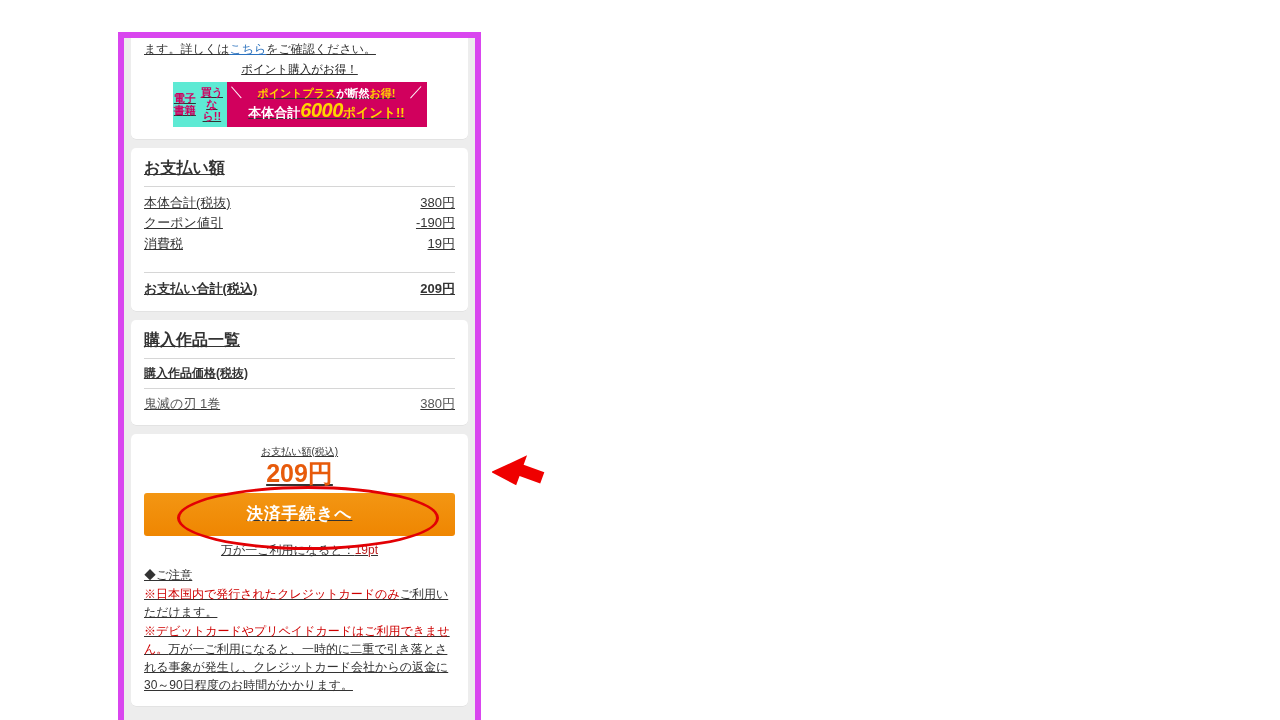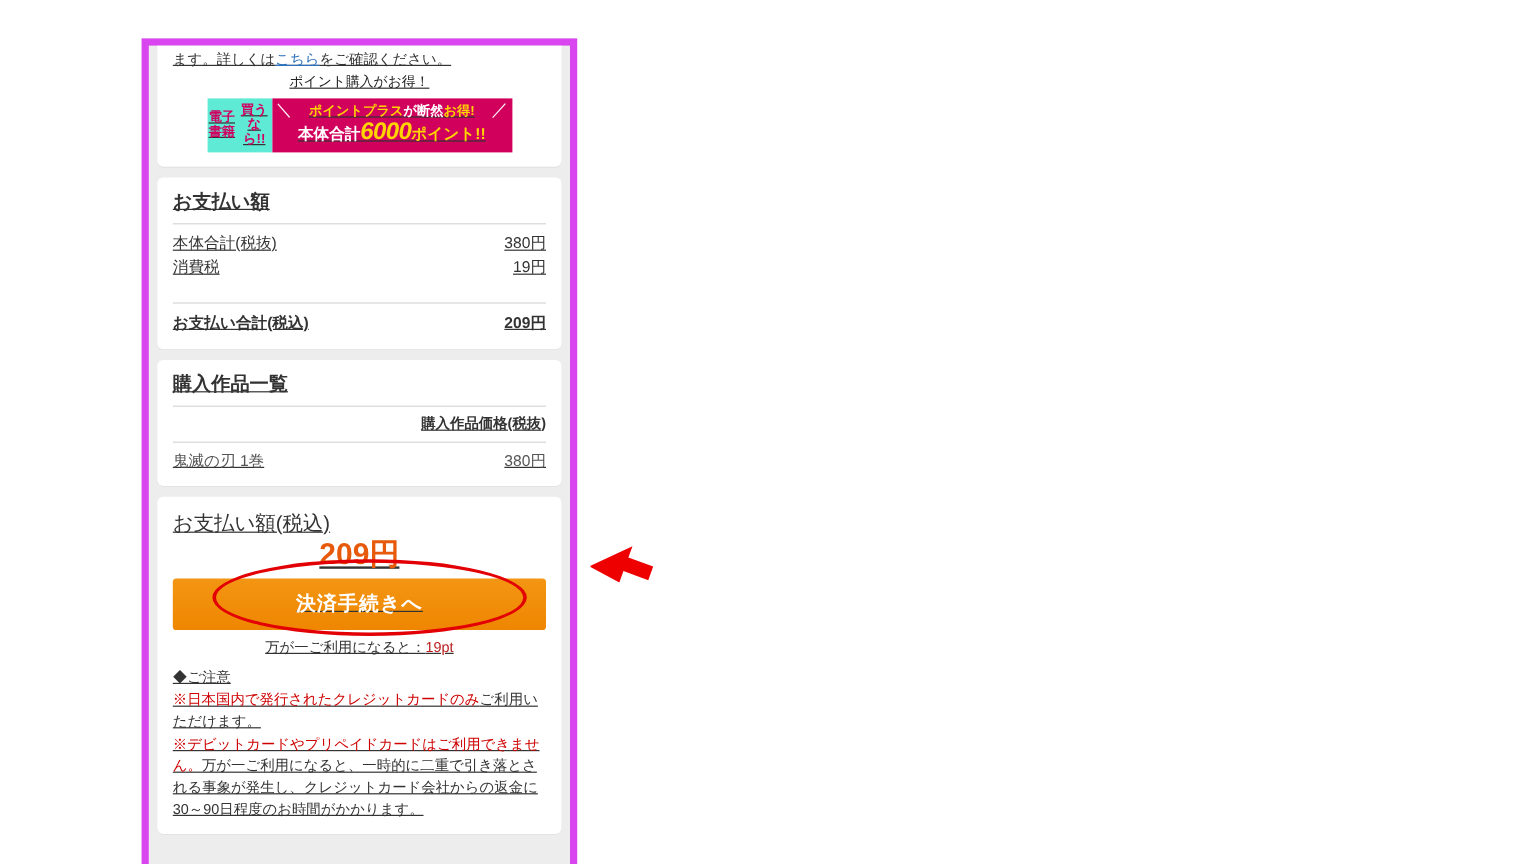--- a/index.html
+++ b/index.html
@@ -115,42 +115,43 @@
   .row.total {
     font-weight: 700;
     border-top: 1px solid #d6d6d6;
     margin-top: 18px;
     padding-top: 6px;
   }
 
   
   .items-header {
     display:flex;
-    justify-content: flex-end;
+    justify-content: flex-start;
     font-size: 12px;
     font-weight: 700;
     color: #333;
     border-bottom: 1px solid #d6d6d6;
     padding-bottom: 6px;
     margin-bottom: 6px;
   }
   .item-row {
     display: flex;
     justify-content: space-between;
     font-size: 13px;
     color: #555;
   }
 
   
   .checkout-card {
     padding: 11px 13px 12px 13px;
     position: relative;
   }
   .pay-label-small {
-    font-size: 17px;
+    text-align: center;
+    font-size: 10px;
     color: #333;
   }
   .pay-big {
     text-align: center;
     font-size: 25px;
     font-weight: 700;
     color: #e75a0b;
     line-height: 1.05;
     margin-top: 1px;
   }
@@ -248,20 +249,24 @@
     </div>
   </div>
 
   <div class="card pay-card">
     <div class="card-title">お支払い額</div>
     <div class="row">
       <span>本体合計(税抜)</span>
       <span>380円</span>
     </div>
     <div class="row">
+      <span>クーポン値引</span>
+      <span>-190円</span>
+    </div>
+    <div class="row">
       <span>消費税</span>
       <span>19円</span>
     </div>
     <div class="row total">
       <span>お支払い合計(税込)</span>
       <span>209円</span>
     </div>
   </div>
 
   <div class="card items-card">

